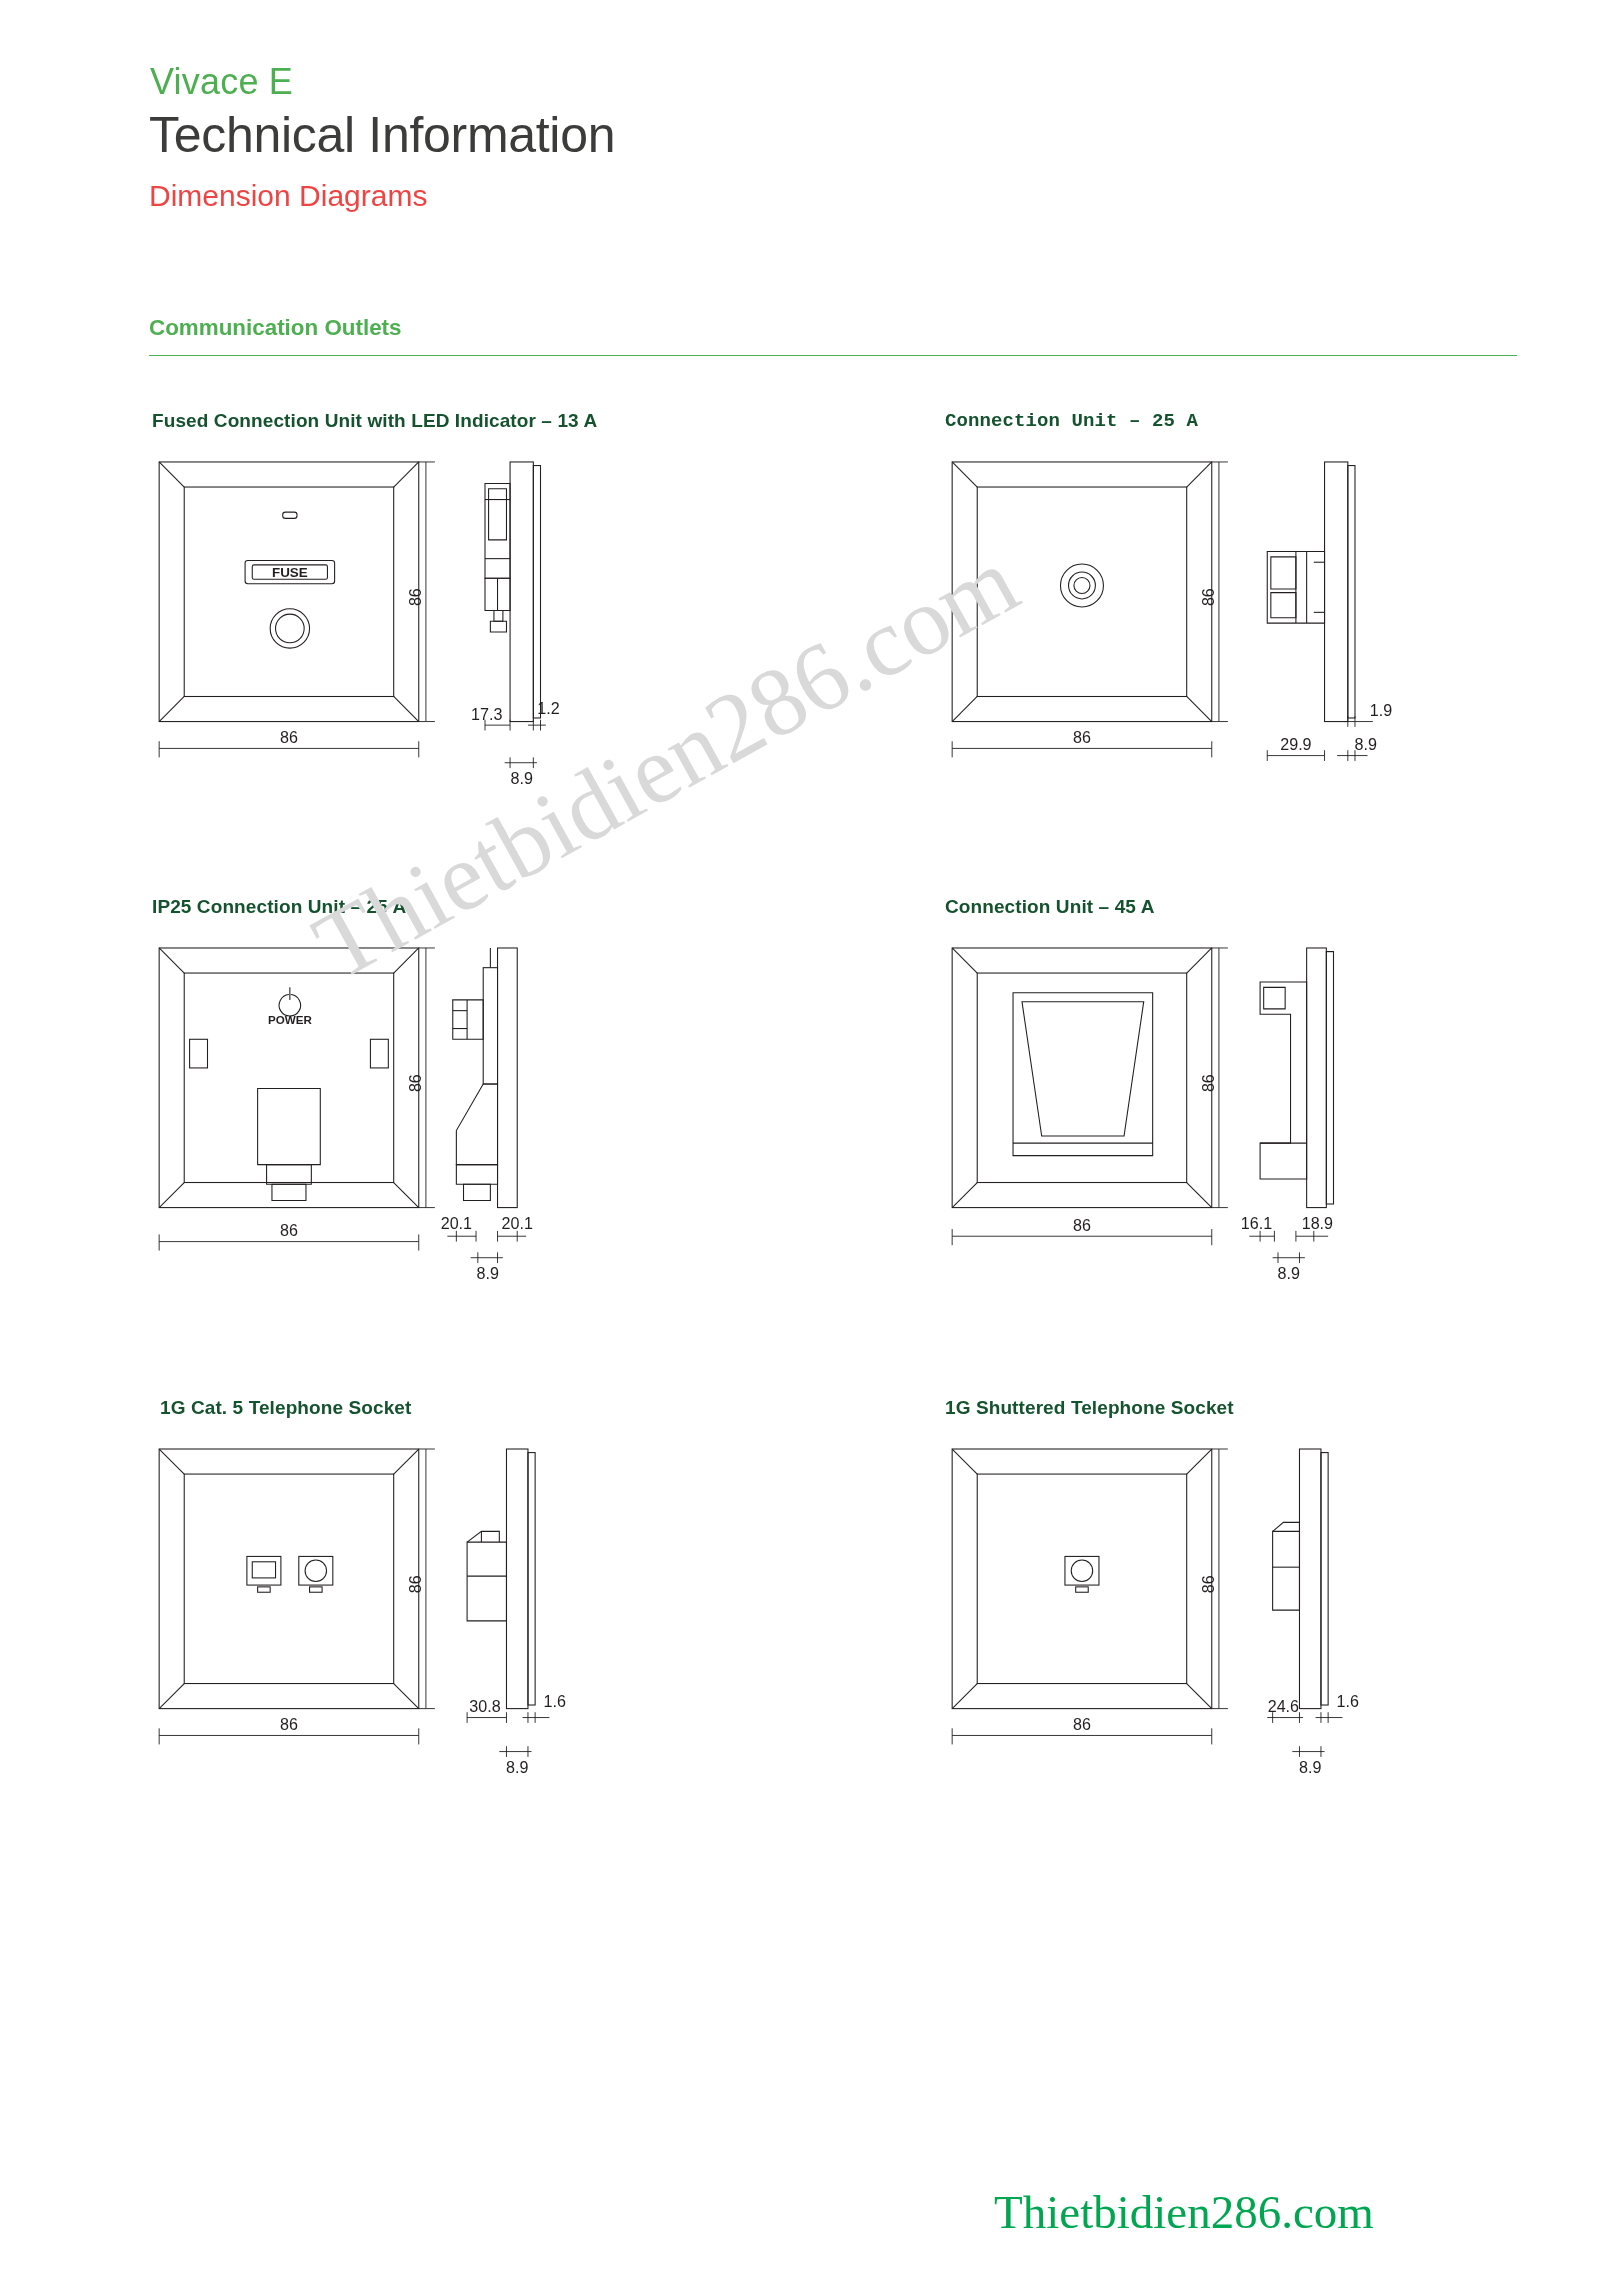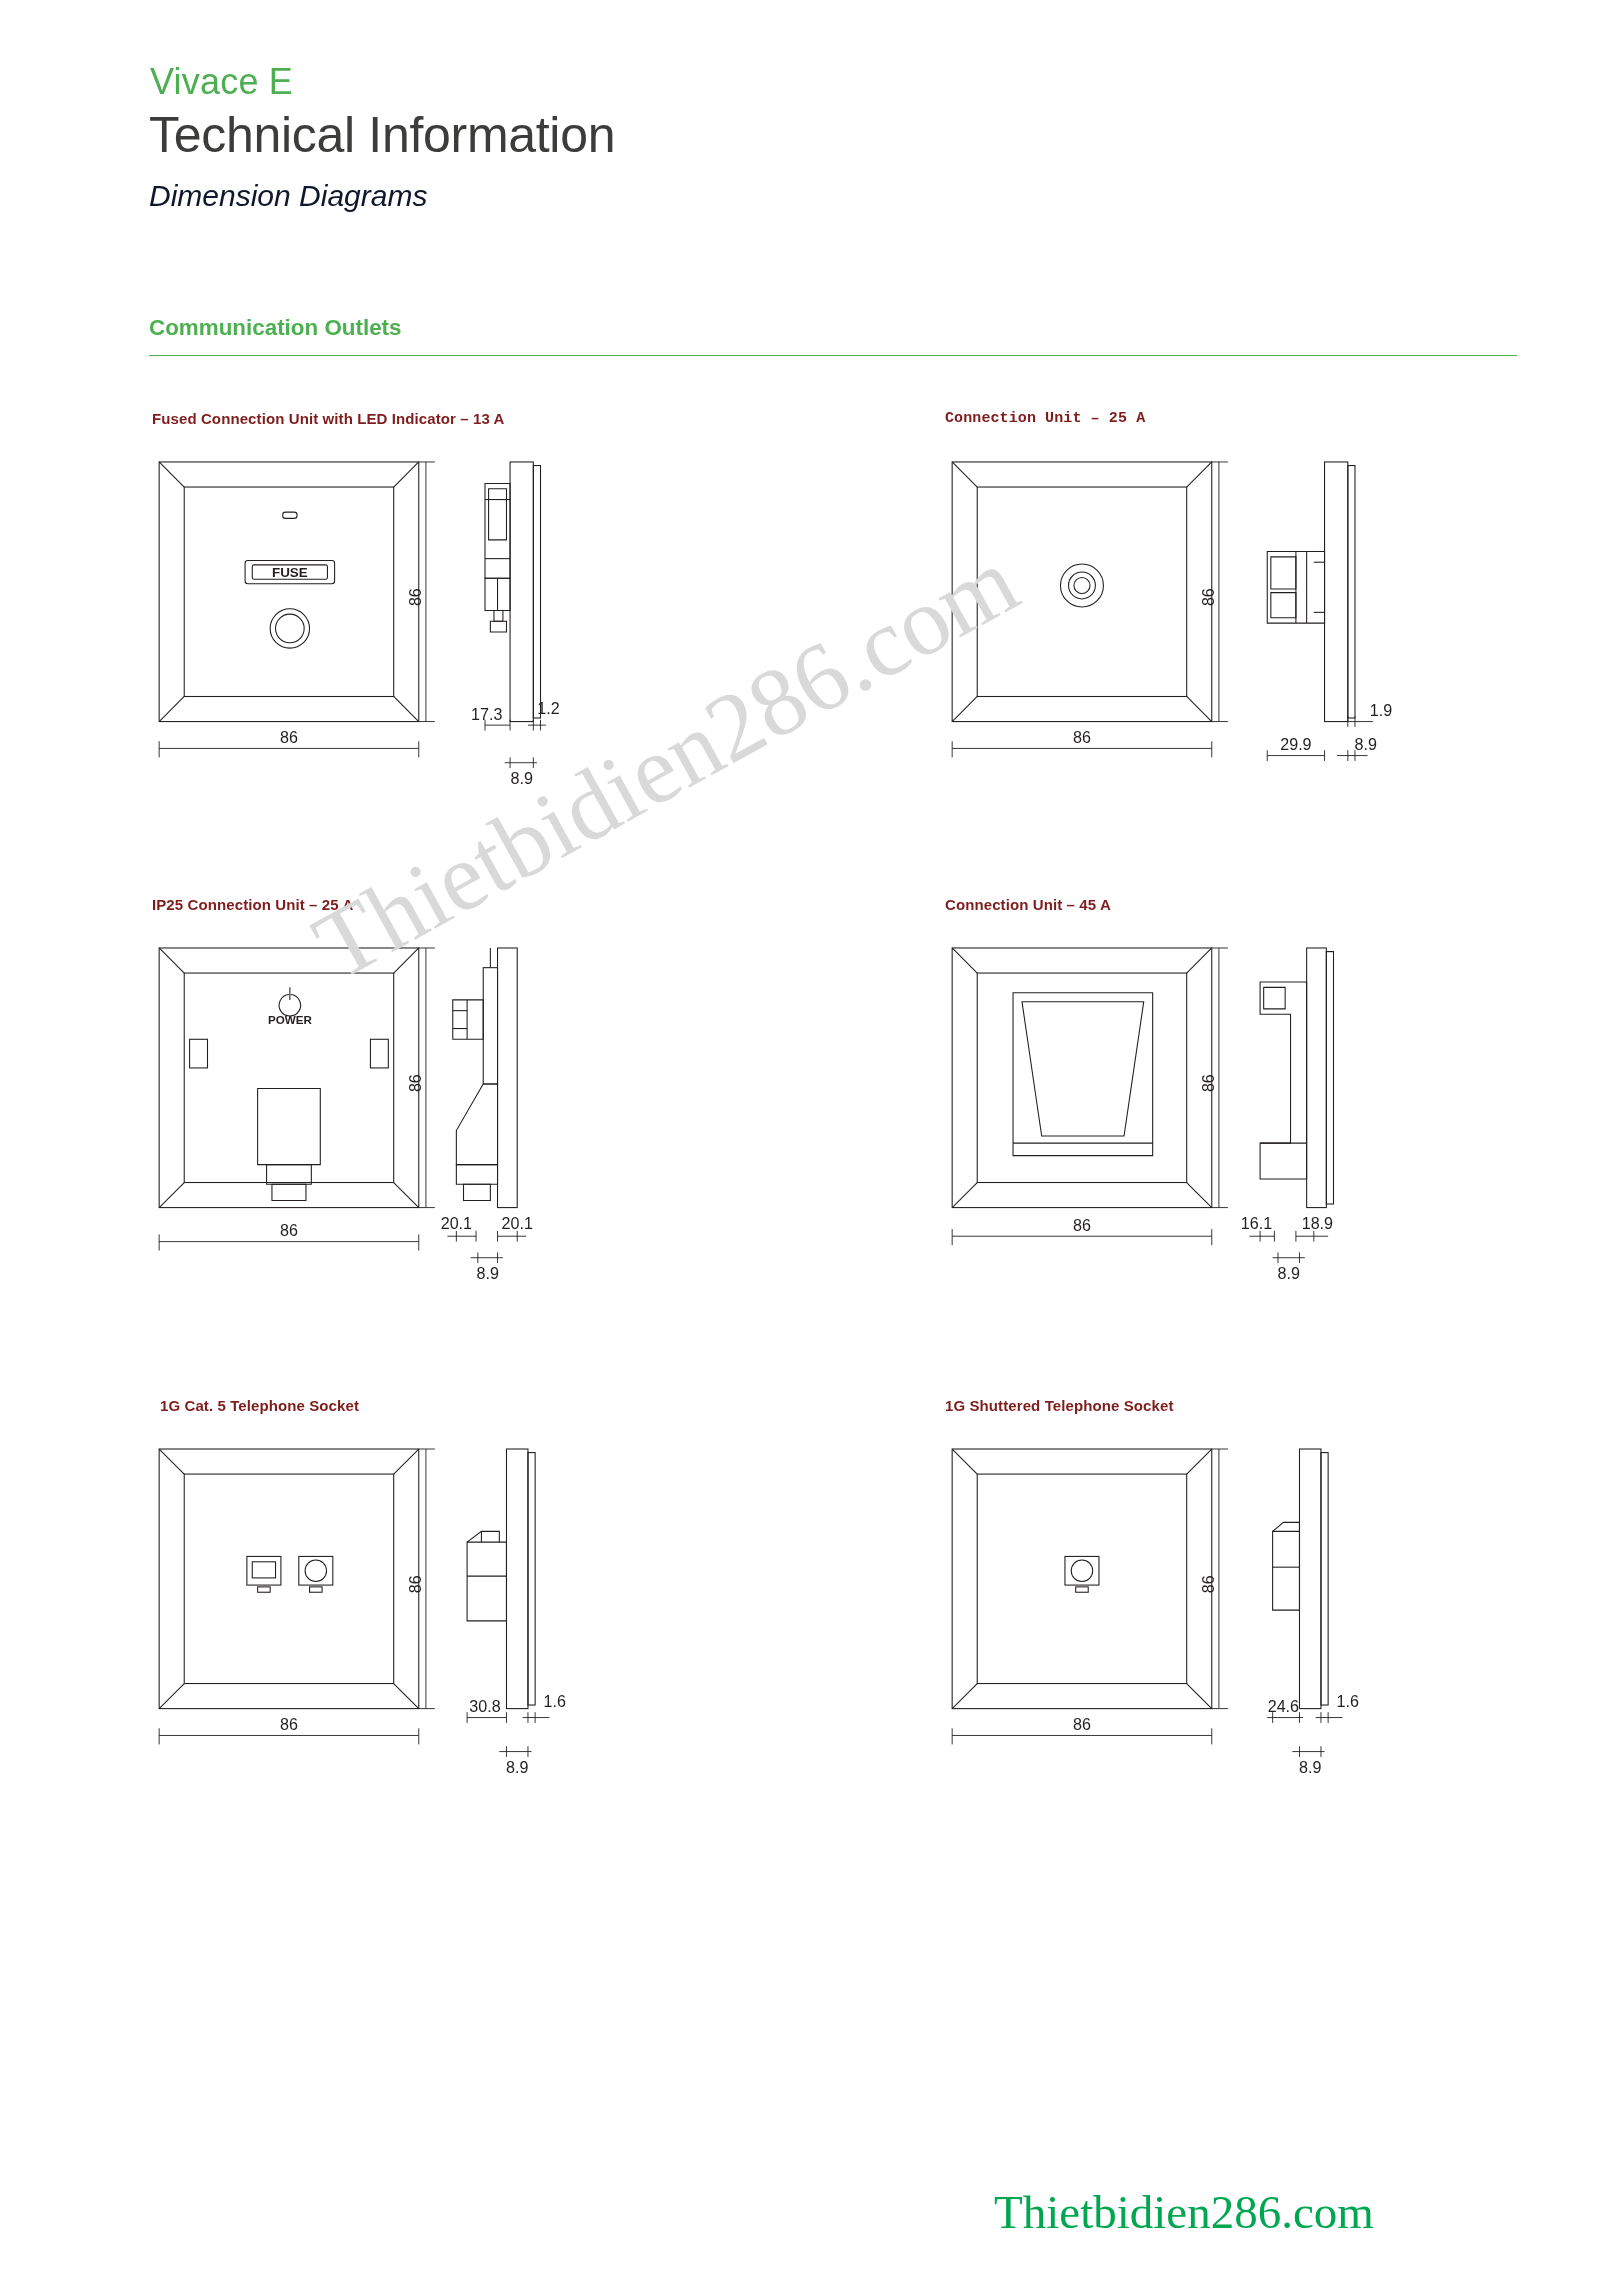--- a/index.html
+++ b/index.html
@@ -36,23 +36,22 @@
     font-size: 50px;
     color: #3c3c3b;
     font-weight: 400;
     letter-spacing: -0.3px;
   }
   .hdr-sub {
     position: absolute;
     left: 149px;
     top: 179px;
     font-size: 30px;
-    color: #0f172a;
+    color: #ef4444;
     font-weight: 400;
-    font-style: italic;
   }
 
   .sec-title {
     position: absolute;
     left: 149px;
     top: 315px;
     font-size: 22.4px;
     color: #4caf50;
     font-weight: 700;
   }
@@ -64,23 +63,23 @@
     height: 0.9px;
     background: #4caf50;
   }
 
   
   .fig {
     position: absolute;
   }
   .fig-title {
     position: absolute;
-    font-size: 15px;
+    font-size: 19px;
     font-weight: bold;
-    color: #7f1d1d;
+    color: #14532d;
     white-space: nowrap;
     letter-spacing: 0.1px;
   }
   .fig svg {
     position: absolute;
     left: 0;
     top: 0;
     overflow: visible;
   }
 

